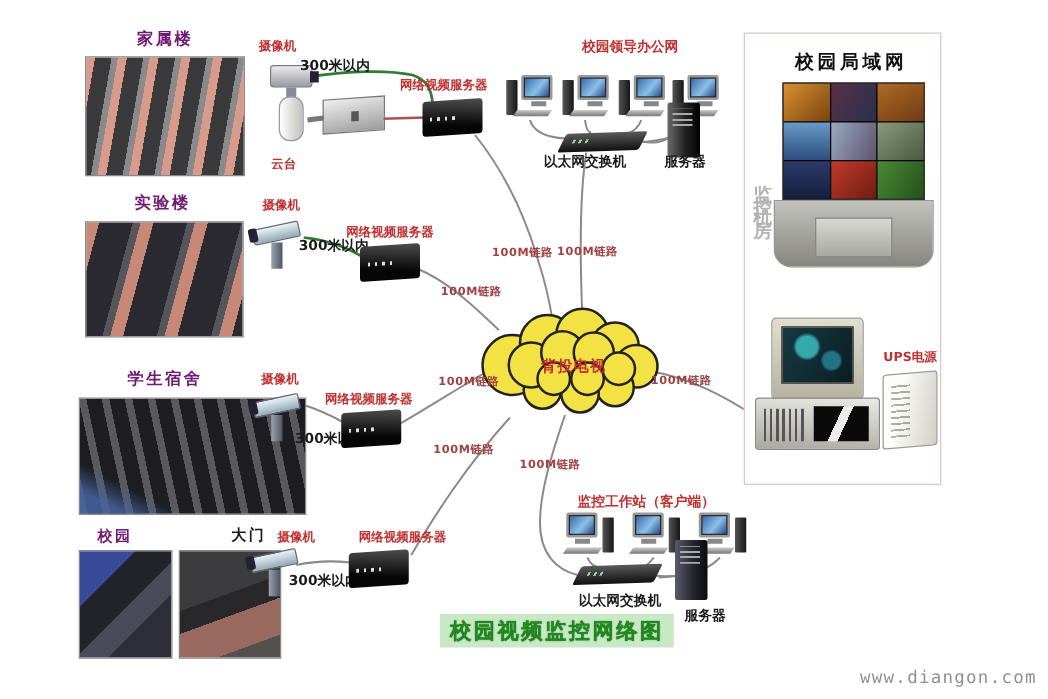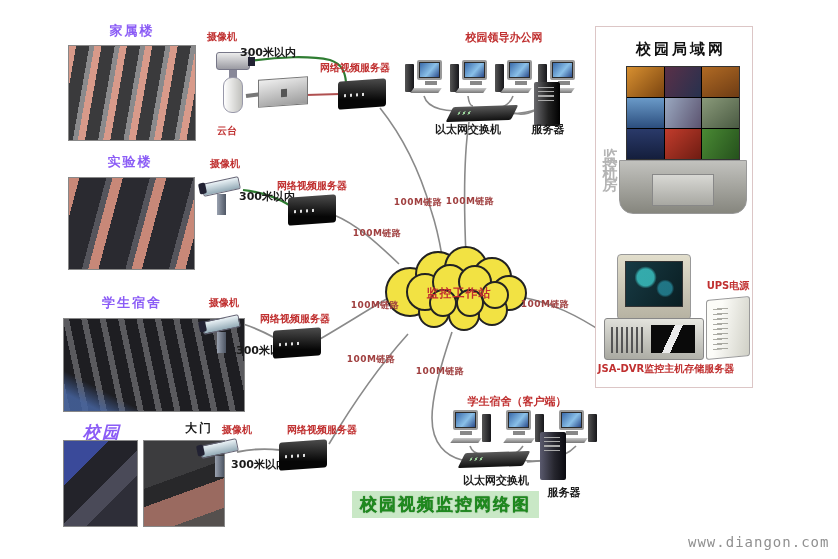--- a/index.html
+++ b/index.html
@@ -7,21 +7,21 @@
   #canvas { position:relative; width:838px; height:559px; background:#ffffff; overflow:hidden; }
   .pos { position:absolute; }
   .ctr { transform:translateX(-50%); white-space:nowrap; }
 
   
   .lbl-red   { color:#c03030; font-weight:bold; font-size:11px; }
   .lbl-red-s { color:#c03030; font-weight:bold; font-size:10px;text-align:right; }
   .lbl-blk   { color:#1a1a1a; font-weight:bold; font-size:12px; }
   .lbl-blk-s { color:#1a1a1a; font-weight:bold; font-size:11px; }
   .lbl-link  { color:#a04040; font-weight:bold; font-size:9px; letter-spacing:.5px; }
-  .bld-red   { color:#8b5cf6; font-weight:bold; font-size:13px; letter-spacing:2px; }
+  .bld-red   { color:#701a75; font-weight:bold; font-size:13px; letter-spacing:2px; }
   .tv-title  { color:#111; font-weight:bold; font-size:15px; letter-spacing:3px; }
   .room-lbl  { color:#b4b4b4; font-weight:bold; font-size:15px; writing-mode:vertical-rl; letter-spacing:9px; }
   .cloud-lbl { color:#c03030; font-weight:bold; font-size:12px; letter-spacing:1px; }
   .diagram-title { background:#c9e8c6; color:#1e8a1e; font-weight:bold; font-size:17px;
                    letter-spacing:2px; padding:2px 8px; text-shadow:0 0 1px #0a5a0a; }
   .watermark { color:#909090; font-size:14px; font-family:"DejaVu Sans Mono", monospace; letter-spacing:1px; }
 
   
   .photo { border:1px solid #888; }
   .ph1 { background-image:repeating-linear-gradient(100deg,#d89a8a 0 7px,#3a3a3c 7px 20px,#8a8a8c 20px 25px); }
@@ -210,21 +210,21 @@
     <div class="barrel"></div>
       <div class="lens"></div>
       <div class="mount"></div>
   </div>
   <div class="pos ctr lbl-blk-s" style="left:264px;top:343px;">300米以内</div>
   <div class="pos ctr lbl-red-s" style="left:295px;top:312px;">网络视频服务器</div>
   <div class="pos vserver" style="left:273px;top:329px;">
       <div class="lights"></div>
     </div>
 
-  <div class="pos ctr bld-red" style="left:102px;top:421px;font-size:17px;font-style:italic;">校园</div>
+  <div class="pos ctr bld-red" style="left:92px;top:421px;font-size:12px;">校园</div>
   <div class="pos ctr lbl-blk" style="left:199px;top:420px;letter-spacing:2px;">大门</div>
   <div class="pos photo ph4" style="left:63px;top:440px;width:75px;height:87px;"></div>
   <div class="pos photo ph5" style="left:143px;top:440px;width:82px;height:87px;"></div>
   <div class="pos ctr lbl-red-s" style="left:237px;top:423px;">摄像机</div>
   <div class="pos bcam" style="left:196px;top:434px;">
     <div class="barrel"></div>
       <div class="lens"></div>
       <div class="mount"></div>
   </div>
   <div class="pos ctr lbl-blk-s" style="left:259px;top:457px;">300米以内</div>
@@ -268,30 +268,30 @@
     </div>
   <div class="pos switch" style="left:450px;top:106px;">
       <div class="led"></div>
     </div>
   <div class="pos tower-srv" style="left:534px;top:82px;">
       <div class="slots"></div>
     </div>
   <div class="pos ctr lbl-blk-s" style="left:468px;top:122px;">以太网交换机</div>
   <div class="pos ctr lbl-blk-s" style="left:548px;top:122px;">服务器</div>
 
-  <div class="pos ctr cloud-lbl" style="left:459px;top:285px;">监控工作站</div>
+  <div class="pos ctr cloud-lbl" style="left:459px;top:285px;">背投电视</div>
   <div class="pos ctr lbl-link" style="left:418px;top:196px;">100M链路</div>
   <div class="pos ctr lbl-link" style="left:470px;top:195px;">100M链路</div>
   <div class="pos ctr lbl-link" style="left:377px;top:227px;">100M链路</div>
   <div class="pos ctr lbl-link" style="left:375px;top:299px;">100M链路</div>
   <div class="pos ctr lbl-link" style="left:371px;top:353px;">100M链路</div>
   <div class="pos ctr lbl-link" style="left:440px;top:365px;">100M链路</div>
   <div class="pos ctr lbl-link" style="left:545px;top:298px;">100M链路</div>
 
-  <div class="pos ctr lbl-red" style="left:517px;top:394px;">学生宿舍（客户端）</div>
+  <div class="pos ctr lbl-red" style="left:517px;top:394px;">监控工作站（客户端）</div>
   <div class="pos pc rt" style="left:452px;top:408px;">
     <div class="tower"></div>
       <div class="mon">
         <div class="scr"></div>
       </div>
       <div class="base"></div>
       <div class="kb"></div>
     </div>
   <div class="pos pc rt" style="left:505px;top:408px;">
     <div class="tower"></div>
@@ -338,18 +338,17 @@
       <div class="scr"></div>
     </div>
   <div class="pos ctr lbl-red-s" style="left:728px;top:279px;">UPS电源</div>
   <div class="pos ups" style="left:706px;top:298px;width:44px;height:60px;">
       <div class="vents"></div>
     </div>
   <div class="pos dvr" style="left:604px;top:318px;width:100px;height:42px;">
     <div class="vents"></div>
       <div class="disp"></div>
   </div>
-  <div class="pos ctr lbl-red-s" style="left:666px;top:362px;">JSA-DVR监控主机存储服务器</div>
 
   <div class="pos diagram-title" style="left:352px;top:491px;">校园视频监控网络图</div>
   <div class="pos watermark" style="left:688px;top:534px;">www.diangon.com</div>
 
 </div>
 
 </body></html>

